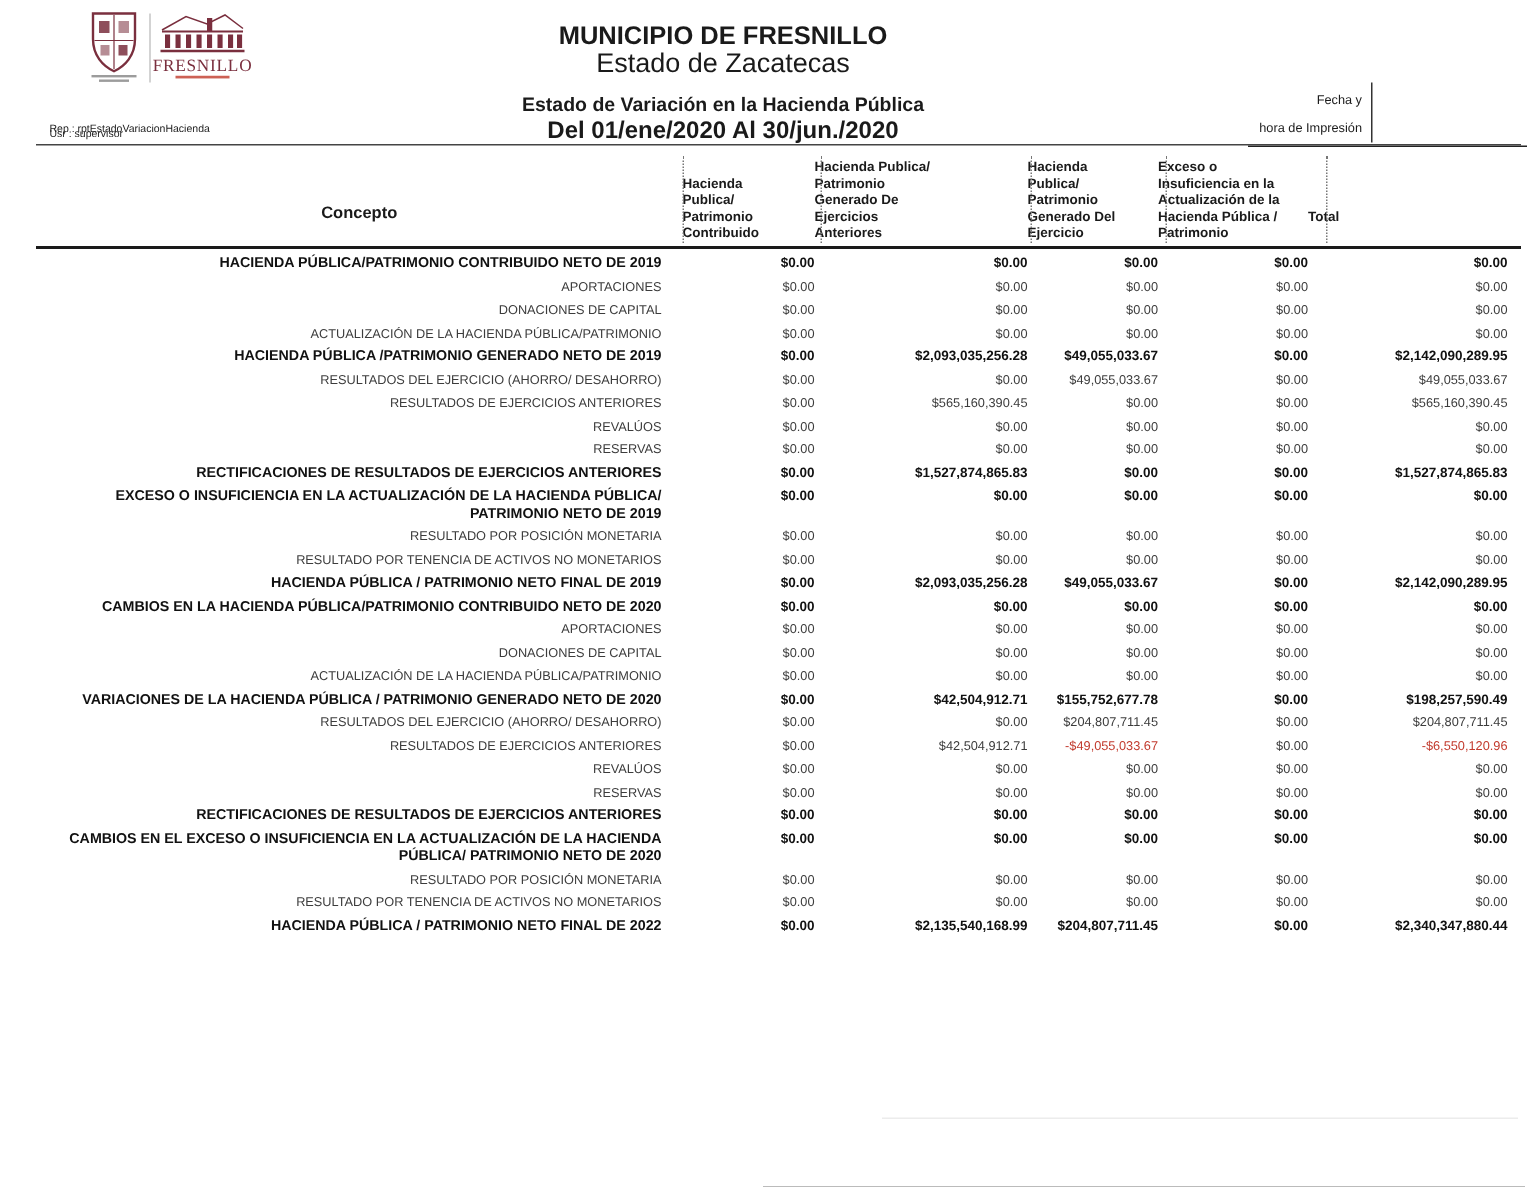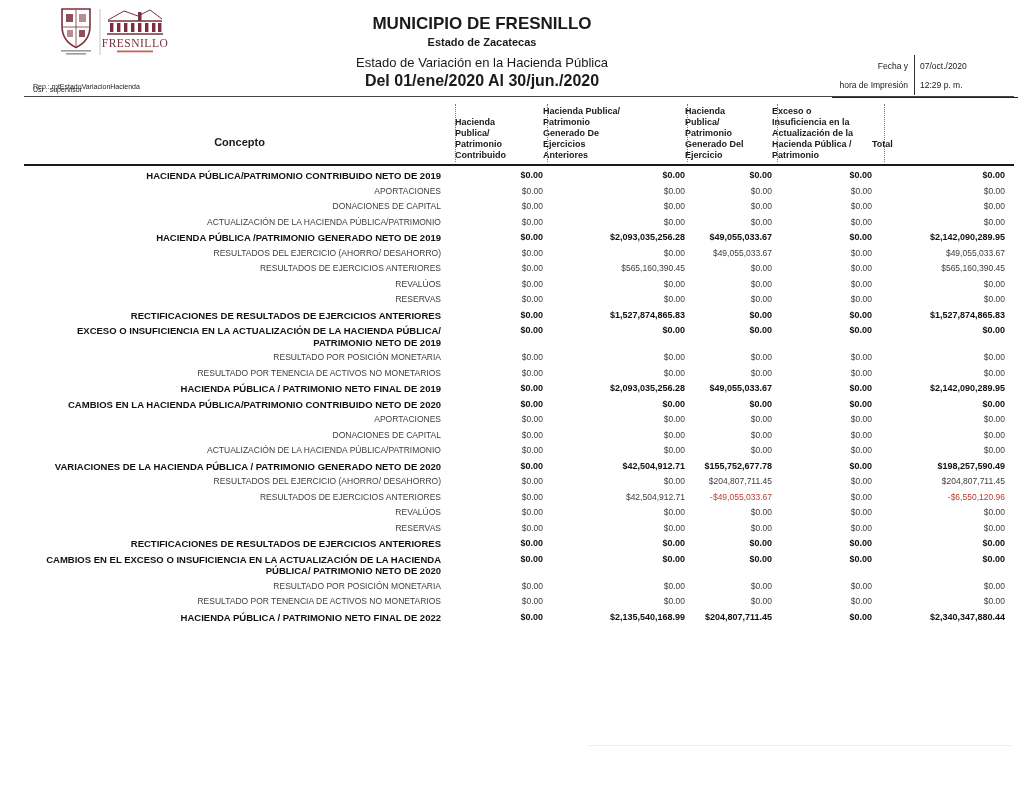--- a/index.html
+++ b/index.html
@@ -5,22 +5,22 @@
   html,body{margin:0;padding:0;background:#888;}
   .page{
     position:relative;width:1024px;height:791px;background:#ffffff;
     font-family:"Liberation Sans", sans-serif;color:#1a1a1a;overflow:hidden;
     margin:0 auto;
   }
   
   .logo{position:absolute;left:54px;top:5px;width:116px;height:56px;}
   .title-block{position:absolute;left:212px;top:14px;width:540px;text-align:center;}
   .title-block .t1{font-size:17px;font-weight:bold;line-height:20px;}
-  .title-block .t2{font-size:11px;font-weight:bold;line-height:15px;margin-top:1px;}
-  .title-block .t3{font-size:13px;font-weight:normal;line-height:16px;margin-top:5px;}
+  .title-block .t2{font-size:18px;font-weight:normal;line-height:15px;margin-top:1px;}
+  .title-block .t3{font-size:13px;font-weight:bold;line-height:16px;margin-top:12px;}
   .title-block .t4{font-size:16px;font-weight:bold;line-height:14px;margin-top:3px;}
   .meta-block{
     position:absolute;left:832px;top:55px;width:186px;height:42px;
     display:grid;grid-template-columns:76px 10px 1fr;border-bottom:1.5px solid #222;
   }
   .meta-labels{text-align:right;font-size:8.5px;line-height:10px;padding-top:6px;}
   .meta-labels div{margin-bottom:9px;}
   .meta-divider{border-left:1px solid #333;margin-left:6px;height:40px;}
   .meta-values{font-size:8.5px;line-height:10px;padding-top:6px;padding-left:2px;}
   .meta-values div{margin-bottom:9px;}
@@ -99,24 +99,20 @@
     <div class="t3">Estado de Variación en la Hacienda Pública</div>
     <div class="t4">Del 01/ene/2020 Al 30/jun./2020</div>
   </div>
 
   <div class="meta-block">
     <div class="meta-labels">
       <div>Fecha y</div>
       <div>hora de Impresión</div>
     </div>
     <div class="meta-divider"></div>
-    <div class="meta-values">
-      <div>07/oct./2020</div>
-      <div>12:29 p. m.</div>
-    </div>
   </div>
 
   <div class="rep-line">
     <span class="rep">Rep : rptEstadoVariacionHacienda</span>
     <span class="usr">Usr : supervisor</span>
   </div>
 
   <div class="top-rule"></div>
 
   <div class="thead">

